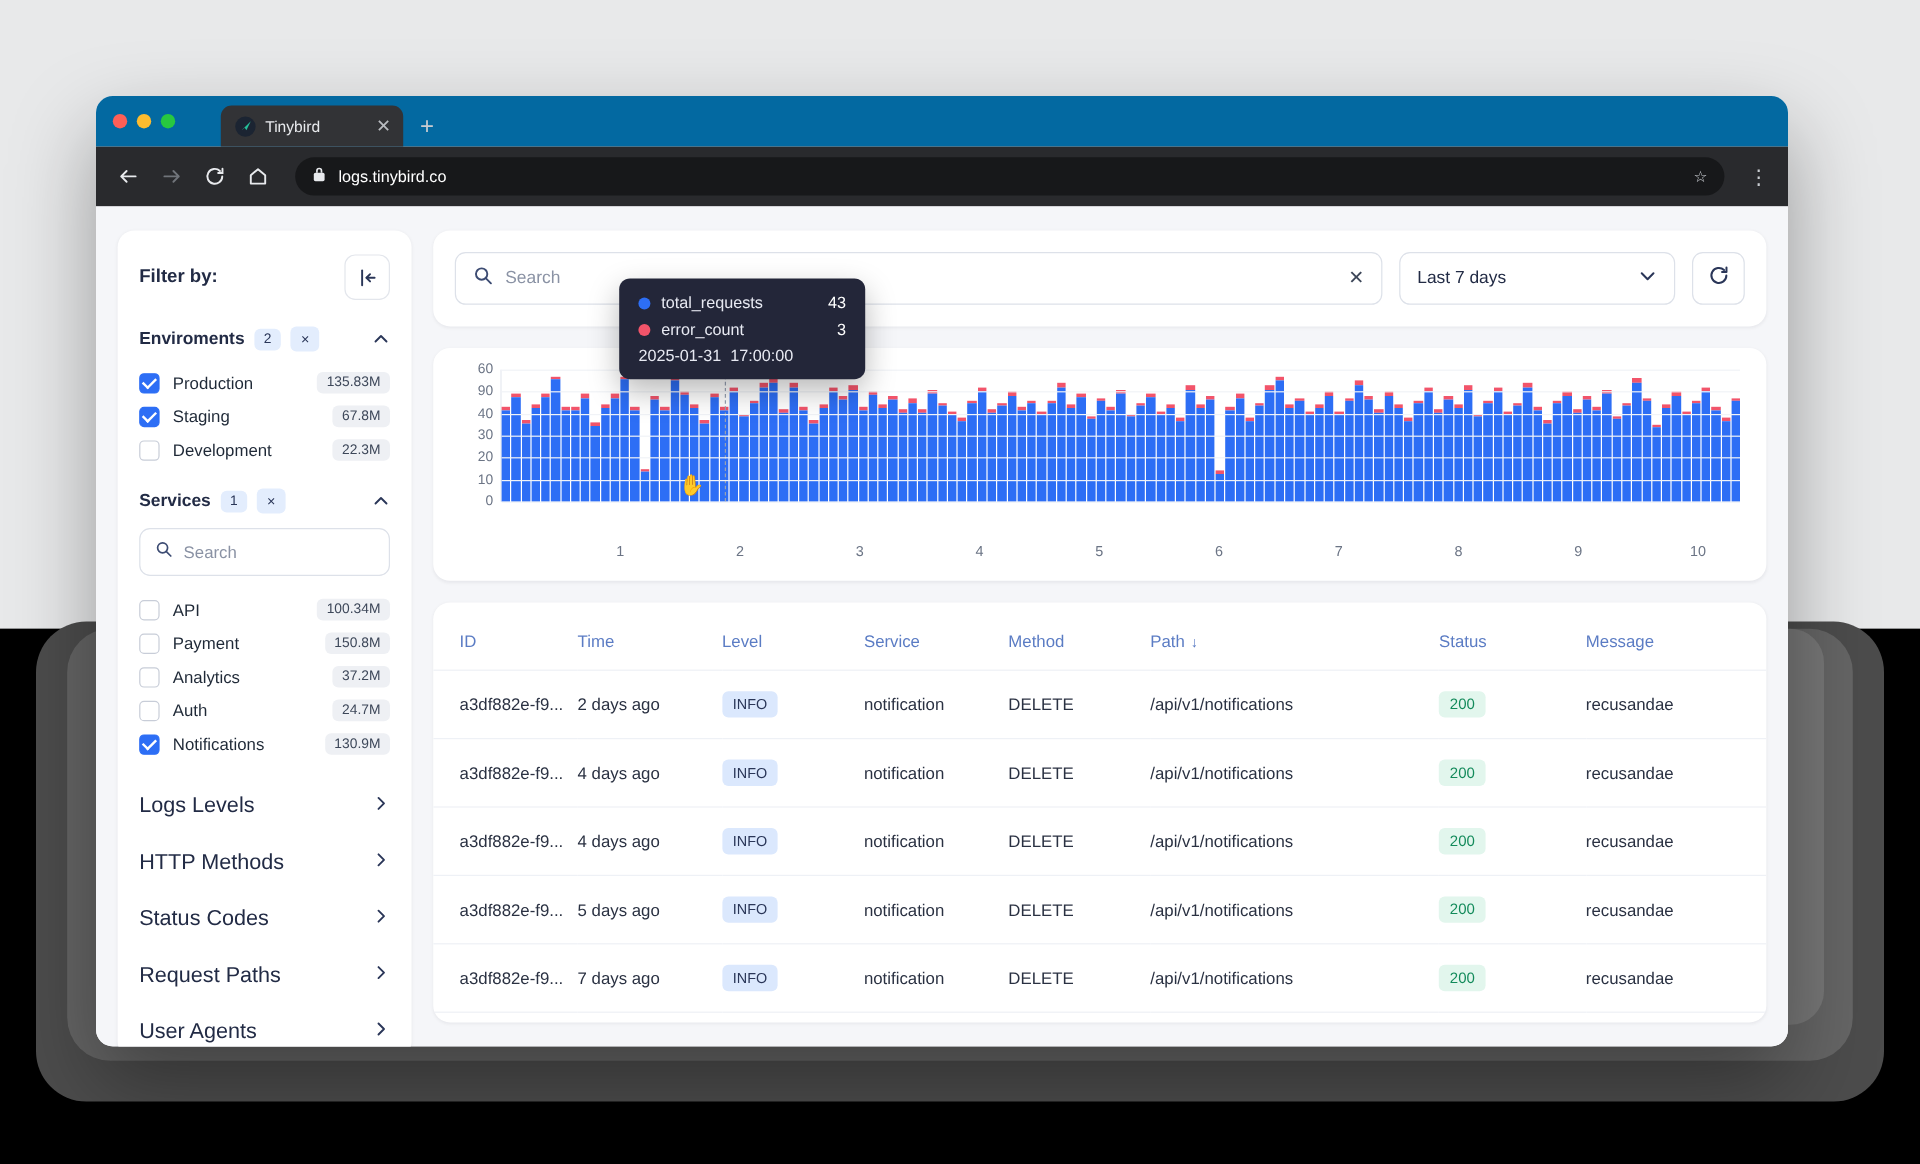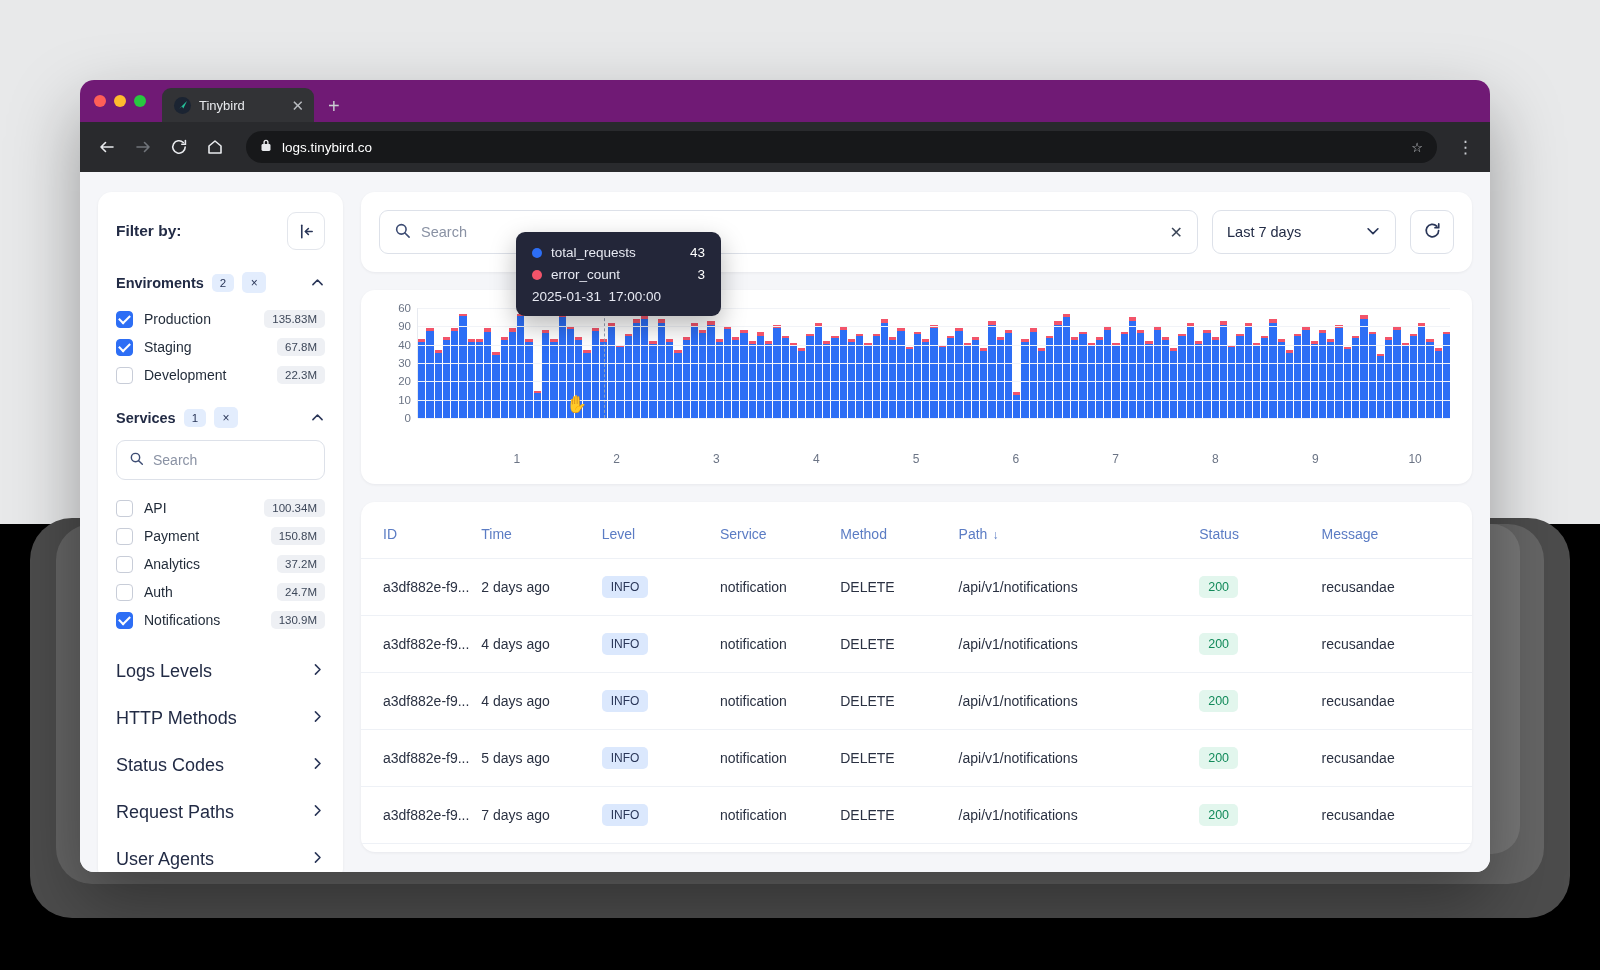--- a/index.html
+++ b/index.html
@@ -40,22 +40,22 @@
   }
 
   
   .browser {
     position: absolute; left: 80px; top: 80px; width: 1410px; height: 792px;
     border-radius: 14px; overflow: hidden;
     background: #f5f6f9;
     box-shadow: 0 30px 70px rgba(0,0,0,.35);
   }
   .titlebar {
-    height: 42px; background: #701a75; position: relative;
-    display: flex; align-items: flex-end;
+    height: 42px; background: #0369a1; position: relative;
+    display: flex; align-items: flex-end; padding-left: 22px;
   }
   .traffic { position: absolute; left: 14px; top: 15px; display: flex; gap: 8px; }
   .dot { width: 12px; height: 12px; border-radius: 50%; }
   .dot.r { background: #ff5f57; } .dot.y { background: #febc2e; } .dot.g { background: #28c840; }
 
   .tab {
     margin-left: 82px; height: 34px; background: #323336;
     border-radius: 9px 9px 0 0; display: flex; align-items: center;
     gap: 8px; padding: 0 10px 0 12px; min-width: 152px;
   }
@@ -147,21 +147,21 @@
     flex: 1; height: 44px; border: 1px solid #dde1e9; border-radius: 9px;
     display: flex; align-items: center; gap: 10px; padding: 0 14px;
   }
   .searchbox input {
     border: none; outline: none; font-size: 14.5px; color: #1f2937;
     font-family: inherit; flex: 1; background: transparent;
   }
   .searchbox input::placeholder { color: #8a92a4; }
   .clear-x { color: #3d4759; font-size: 16px; cursor: pointer; }
   .daterange {
-    width: 184px; height: 44px; border: 1px solid #dde1e9; border-radius: 9px;
+    width: 230px; height: 44px; border: 1px solid #dde1e9; border-radius: 9px;
     display: flex; align-items: center; justify-content: space-between;
     padding: 0 14px; font-size: 14.5px; color: #222b45; cursor: pointer;
   }
   .refresh {
     width: 44px; height: 44px; border: 1px solid #dde1e9; border-radius: 9px;
     display: flex; align-items: center; justify-content: center; cursor: pointer;
   }
 
   
   .chart-panel { padding: 18px 22px 10px; position: relative; }

